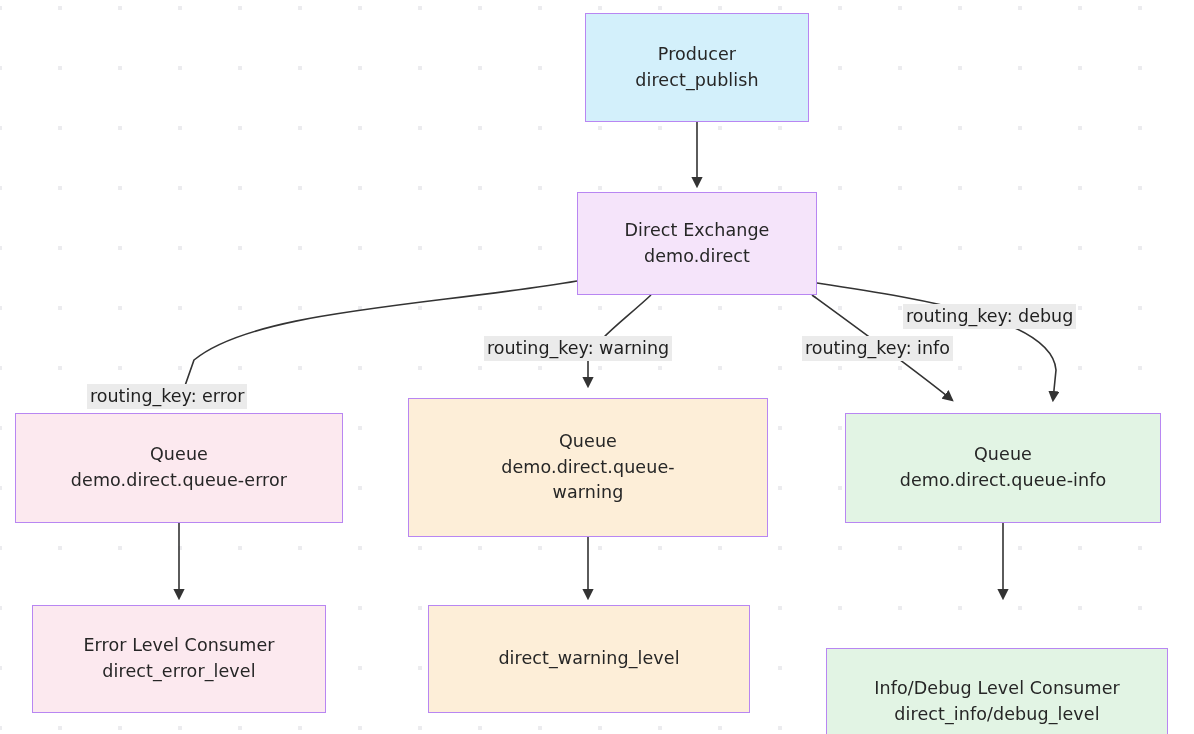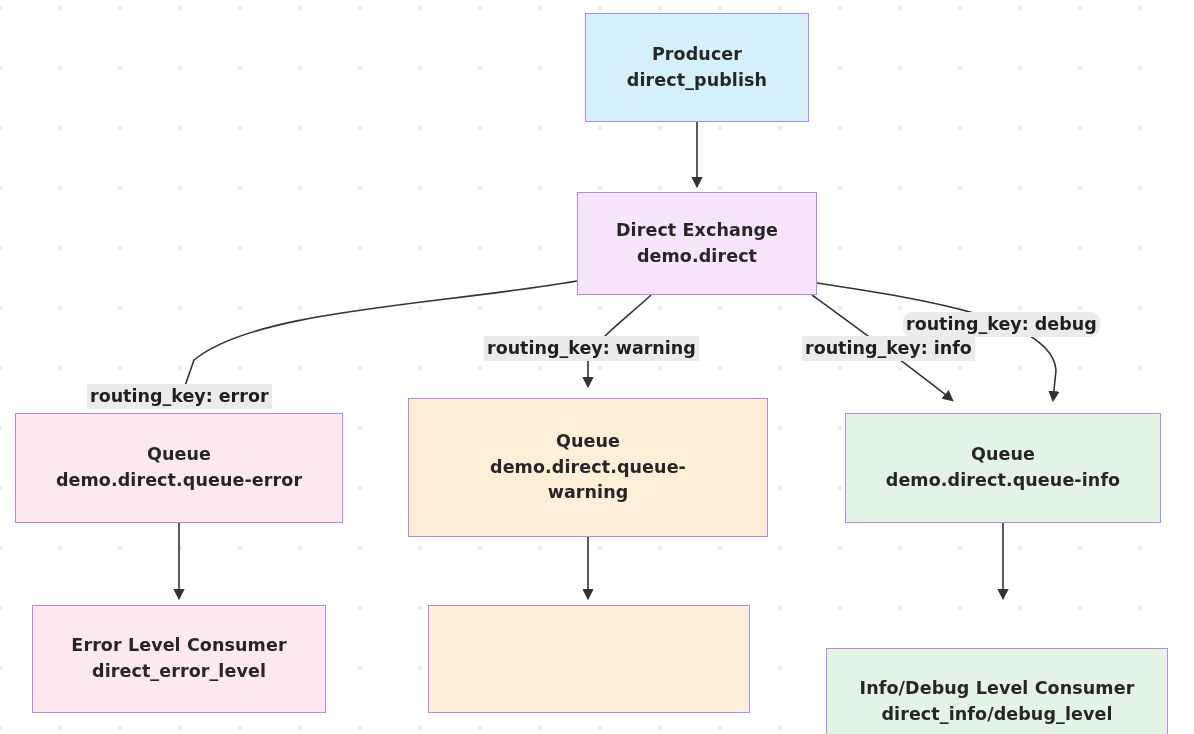--- a/index.html
+++ b/index.html
@@ -10,21 +10,20 @@
   #canvas {
     position: relative;
     width: 1194px;
     height: 734px;
     background-color: #ffffff;
     background-image: radial-gradient(#ececef 2.3px, transparent 2.4px);
     background-size: 60px 60px;
     background-position: 30px 38px;
     overflow: hidden;
     font-family: "DejaVu Sans", "Liberation Sans", sans-serif;
-    font-weight: bold;
   }
   #edge-layer {
     position: absolute;
     left: 0; top: 0;
     width: 1194px;
     height: 734px;
     pointer-events: none;
   }
   .node {
     position: absolute;
@@ -99,25 +98,26 @@
       </div>
       <div class="node" style="left: 845px; top: 413px; width: 316px; height: 110px; background: rgb(226, 244, 228);">
         <span class="l1">Queue</span>
         <span class="l2">demo.direct.queue-info</span>
       </div>
       <div class="node" style="left: 32px; top: 605px; width: 294px; height: 108px; background: rgb(252, 233, 239);">
         <span class="l1">Error Level Consumer</span>
         <span class="l2">direct_error_level</span>
       </div>
       <div class="node" style="left: 428px; top: 605px; width: 322px; height: 108px; background: rgb(253, 238, 216);">
+        <span class="l2">direct_warning_level</span>
       </div>
       <div class="node" style="left: 826px; top: 605px; width: 342px; height: 108px; background: rgb(226, 244, 228); margin-top: 43px;">
         <span class="l1">Info/Debug Level Consumer</span>
         <span class="l2">direct_info/debug_level</span>
       </div>
     </div>
   <div id="label-layer">
       <div class="edge-label" style="left: 87px; top: 336px; margin-top: 48px;">routing_key: error</div>
       <div class="edge-label" style="left: 484px; top: 336px;">routing_key: warning</div>
       <div class="edge-label" style="left: 802px; top: 336px;">routing_key: info</div>
-      <div class="edge-label" style="left: 903px; top: 312px; border-radius: 9px;">routing_key: debug</div>
+      <div class="edge-label" style="left: 903px; top: 304px;">routing_key: debug</div>
     </div>
 </div>
 
 </body></html>

